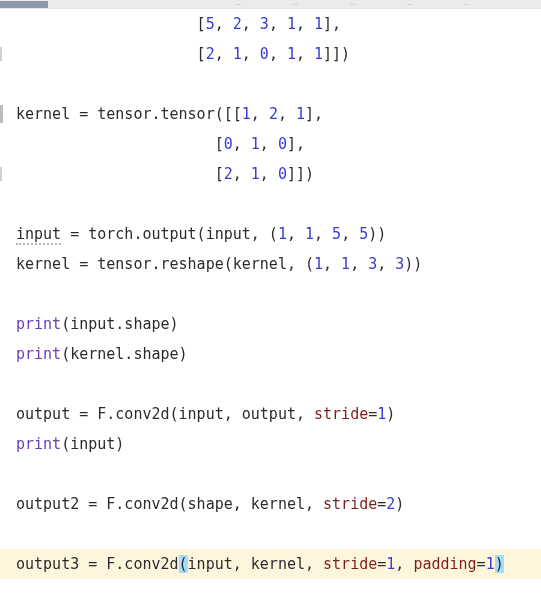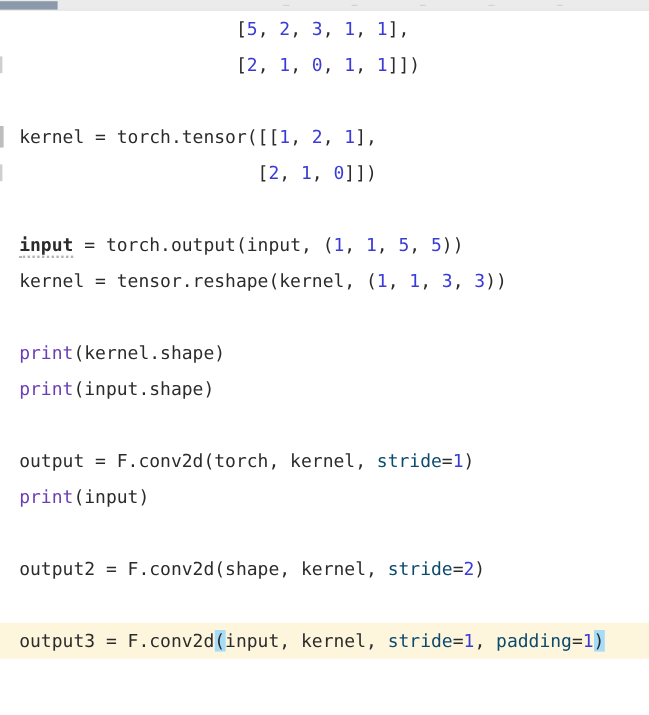--- a/index.html
+++ b/index.html
@@ -91,33 +91,32 @@
     top: 6px;
     height: 18px;
     background: #bdbdbd;
     width: 3px;
   }
 
   
   .tok-plain   { color: #2b2b2b; }
   .tok-num     { color: #3a3ad6; }
   .tok-builtin { color: #6a3fb5; }
-  .tok-kwarg   { color: #0c4a6e; }
+  .tok-kwarg   { color: #7f1d1d; }
 
   
   .brace-hl {
     background: #a6dcf7;
     color: #2b2b2b;
   }
 
   
   .squiggle {
     border-bottom: 2px dotted #b4b4b4;
     padding-bottom: 0px;
-    font-weight: bold;
   }
 </style>
 </head>
 <body>
 
 <div id="editor">
 
   <div id="hscrollbar" style="background: rgb(235, 235, 235);">
     <div id="hscroll-thumb" style="left: 0px; width: 48px; background: rgb(139, 153, 171);"></div>
     <div id="scroll-ticks">
@@ -126,30 +125,31 @@
         <div class="scroll-tick" style="left: 350px;"></div>
         <div class="scroll-tick" style="left: 407px;"></div>
         <div class="scroll-tick" style="left: 464px;"></div>
       </div>
   </div>
 
   <div id="code">
       <div class="line"><span class="tok-plain">                    [</span><span class="tok-num">5</span><span class="tok-plain">, </span><span class="tok-num">2</span><span class="tok-plain">, </span><span class="tok-num">3</span><span class="tok-plain">, </span><span class="tok-num">1</span><span class="tok-plain">, </span><span class="tok-num">1</span><span class="tok-plain">],</span></div>
       <div class="line"><div class="clip-frag"></div><span class="tok-plain">                    [</span><span class="tok-num">2</span><span class="tok-plain">, </span><span class="tok-num">1</span><span class="tok-plain">, </span><span class="tok-num">0</span><span class="tok-plain">, </span><span class="tok-num">1</span><span class="tok-plain">, </span><span class="tok-num">1</span><span class="tok-plain">]])</span></div>
       <div class="line blank">&nbsp;</div>
-      <div class="line"><div class="clip-frag tall"></div><span class="tok-plain">kernel = torch.tensor([[</span><span class="tok-num">1</span><span class="tok-plain">, </span><span class="tok-num">2</span><span class="tok-plain">, </span><span class="tok-num">1</span><span class="tok-plain">],</span></div>
+      <div class="line"><div class="clip-frag tall"></div><span class="tok-plain">kernel = tensor.tensor([[</span><span class="tok-num">1</span><span class="tok-plain">, </span><span class="tok-num">2</span><span class="tok-plain">, </span><span class="tok-num">1</span><span class="tok-plain">],</span></div>
+      <div class="line"><span class="tok-plain">                      [</span><span class="tok-num">0</span><span class="tok-plain">, </span><span class="tok-num">1</span><span class="tok-plain">, </span><span class="tok-num">0</span><span class="tok-plain">],</span></div>
       <div class="line"><div class="clip-frag"></div><span class="tok-plain">                      [</span><span class="tok-num">2</span><span class="tok-plain">, </span><span class="tok-num">1</span><span class="tok-plain">, </span><span class="tok-num">0</span><span class="tok-plain">]])</span></div>
       <div class="line blank">&nbsp;</div>
       <div class="line"><span class="tok-plain squiggle">input</span><span class="tok-plain"> = torch.output(input, (</span><span class="tok-num">1</span><span class="tok-plain">, </span><span class="tok-num">1</span><span class="tok-plain">, </span><span class="tok-num">5</span><span class="tok-plain">, </span><span class="tok-num">5</span><span class="tok-plain">))</span></div>
       <div class="line"><span class="tok-plain">kernel = tensor.reshape(kernel, (</span><span class="tok-num">1</span><span class="tok-plain">, </span><span class="tok-num">1</span><span class="tok-plain">, </span><span class="tok-num">3</span><span class="tok-plain">, </span><span class="tok-num">3</span><span class="tok-plain">))</span></div>
       <div class="line blank">&nbsp;</div>
+      <div class="line"><span class="tok-builtin">print</span><span class="tok-plain">(input.shape)</span></div>
       <div class="line"><span class="tok-builtin">print</span><span class="tok-plain">(kernel.shape)</span></div>
-      <div class="line"><span class="tok-builtin">print</span><span class="tok-plain">(input.shape)</span></div>
       <div class="line blank">&nbsp;</div>
-      <div class="line"><span class="tok-plain">output = F.conv2d(torch, kernel, </span><span class="tok-kwarg">stride</span><span class="tok-plain">=</span><span class="tok-num">1</span><span class="tok-plain">)</span></div>
+      <div class="line"><span class="tok-plain">output = F.conv2d(input, output, </span><span class="tok-kwarg">stride</span><span class="tok-plain">=</span><span class="tok-num">1</span><span class="tok-plain">)</span></div>
       <div class="line"><span class="tok-builtin">print</span><span class="tok-plain">(input)</span></div>
       <div class="line blank">&nbsp;</div>
       <div class="line"><span class="tok-plain">output2 = F.conv2d(shape, kernel, </span><span class="tok-kwarg">stride</span><span class="tok-plain">=</span><span class="tok-num">2</span><span class="tok-plain">)</span></div>
       <div class="line blank">&nbsp;</div>
       <div class="line current"><span class="tok-plain">output3 = F.conv2d</span><span class="tok-plain brace-hl">(</span><span class="tok-plain">input, kernel, </span><span class="tok-kwarg">stride</span><span class="tok-plain">=</span><span class="tok-num">1</span><span class="tok-plain">, </span><span class="tok-kwarg">padding</span><span class="tok-plain">=</span><span class="tok-num">1</span><span class="tok-plain brace-hl">)</span></div>
     </div>
 
 </div>
 
 </body></html>

